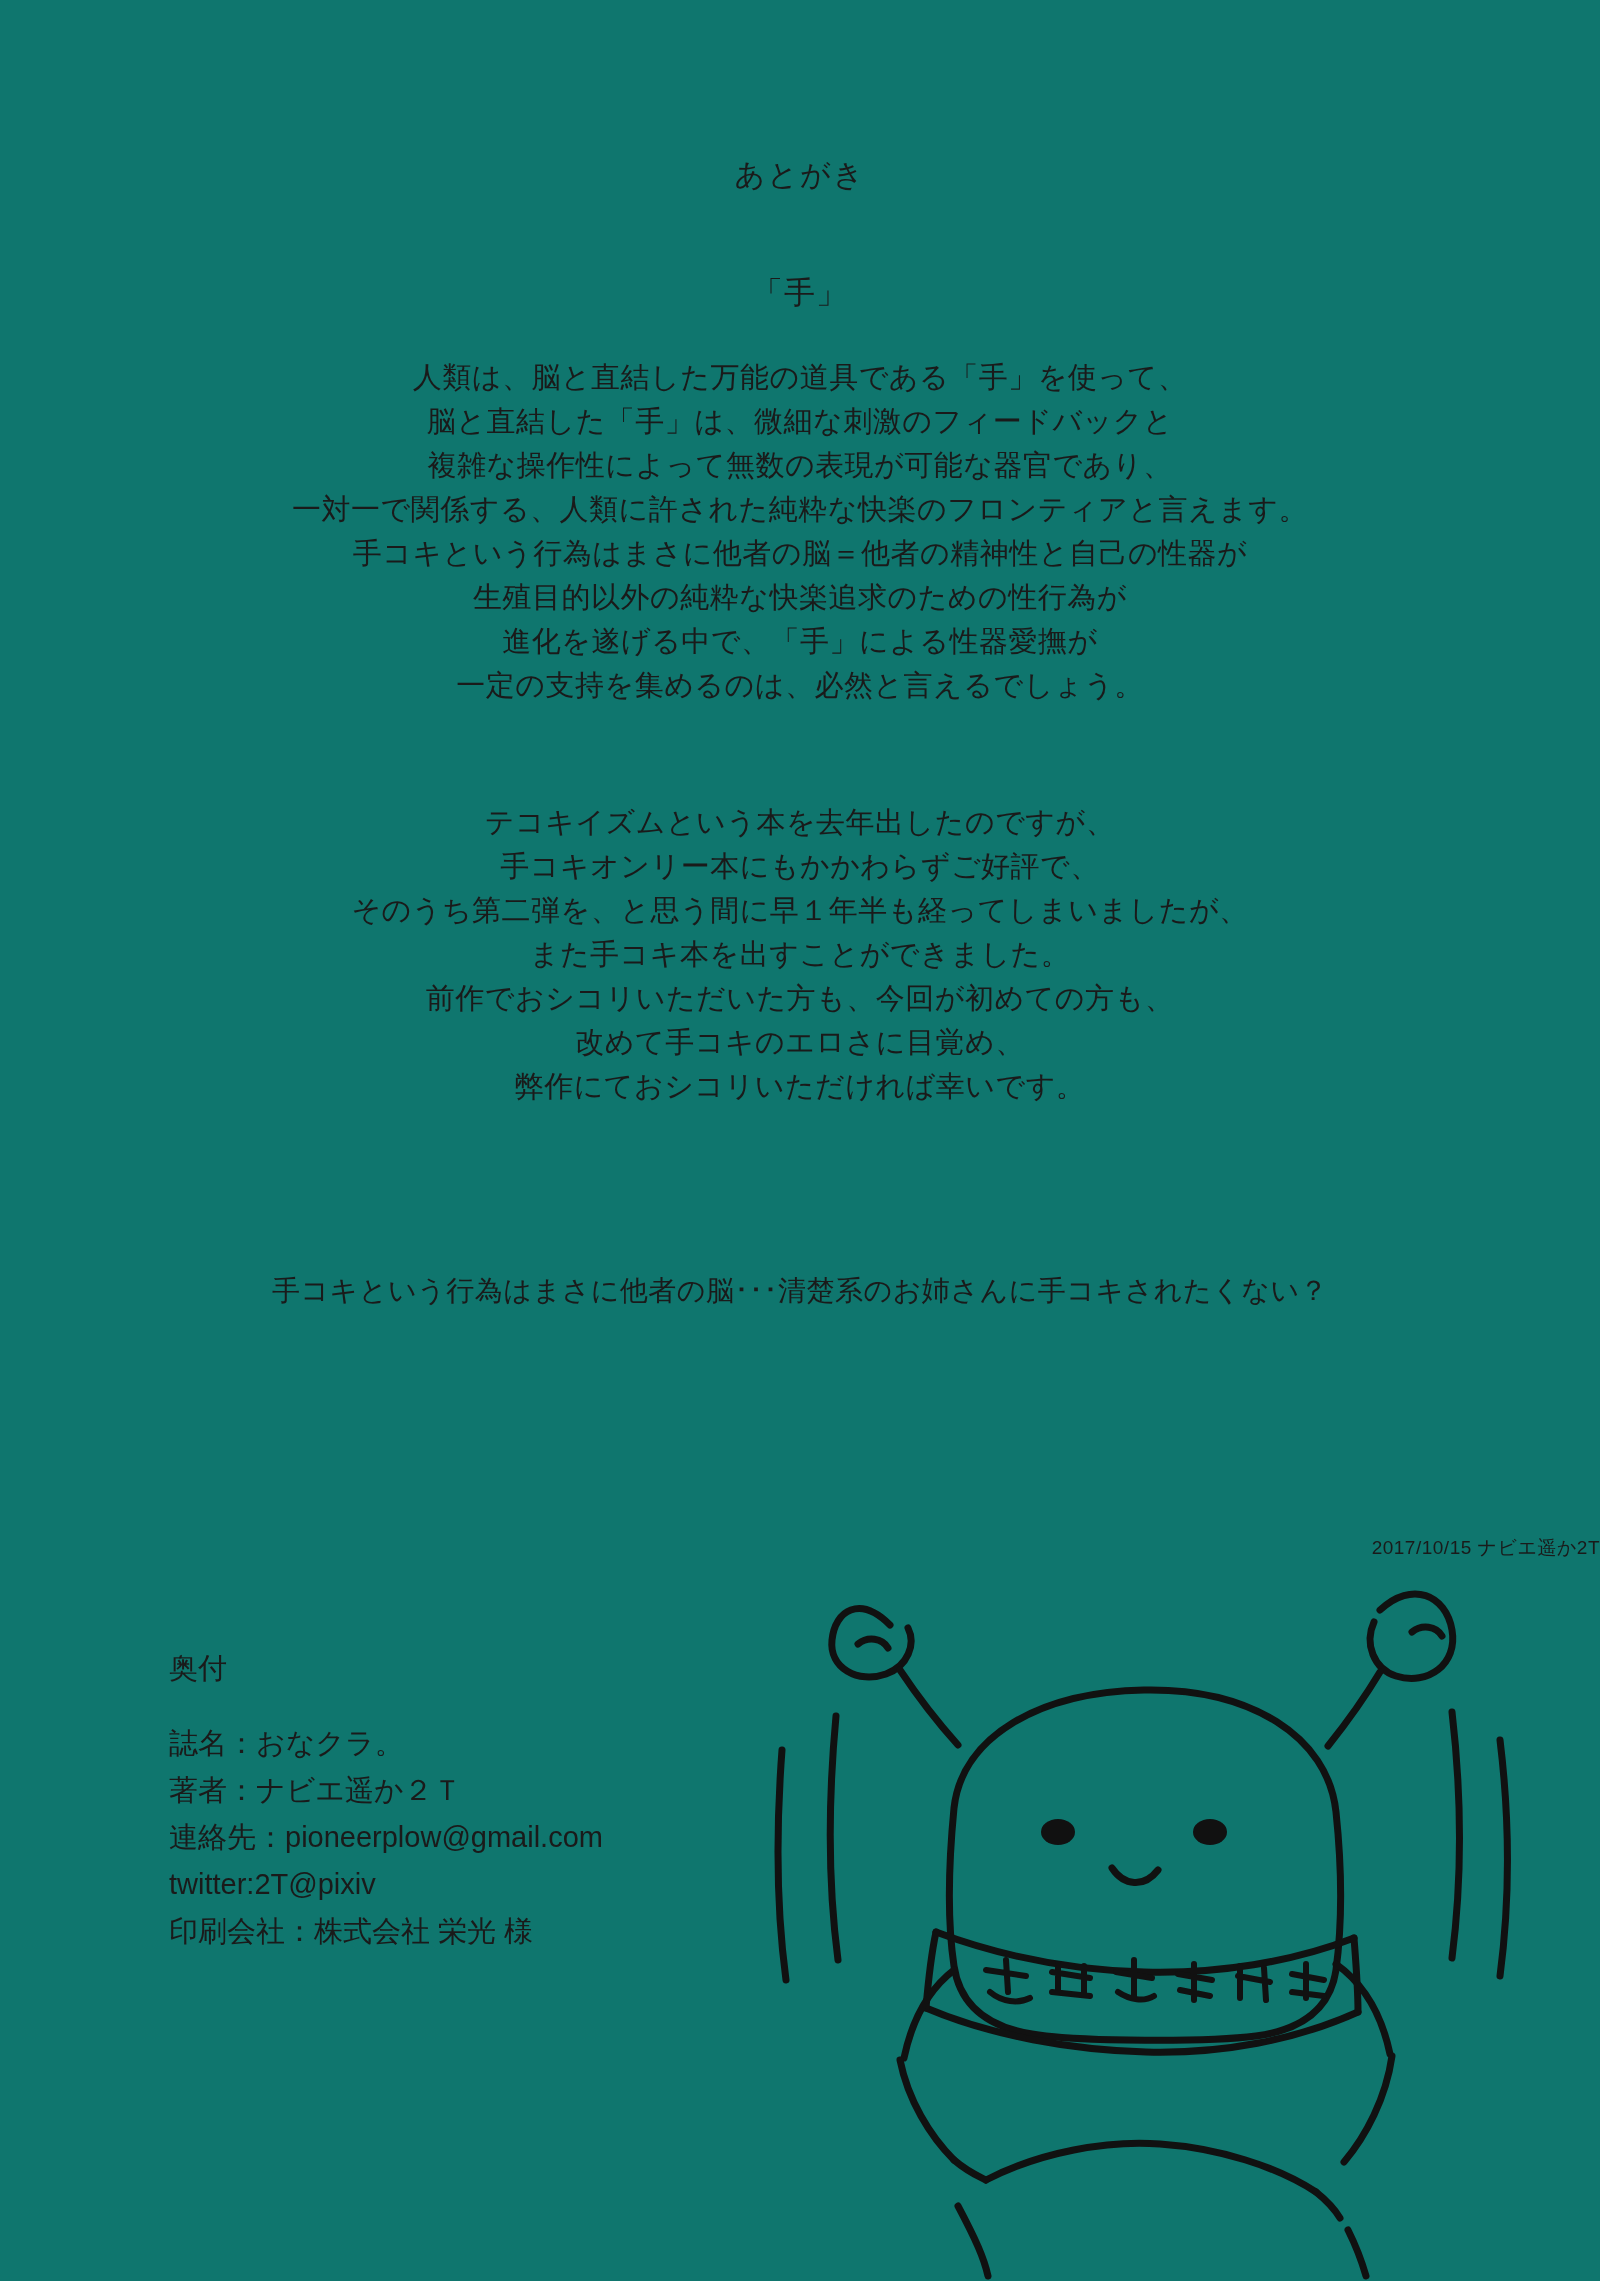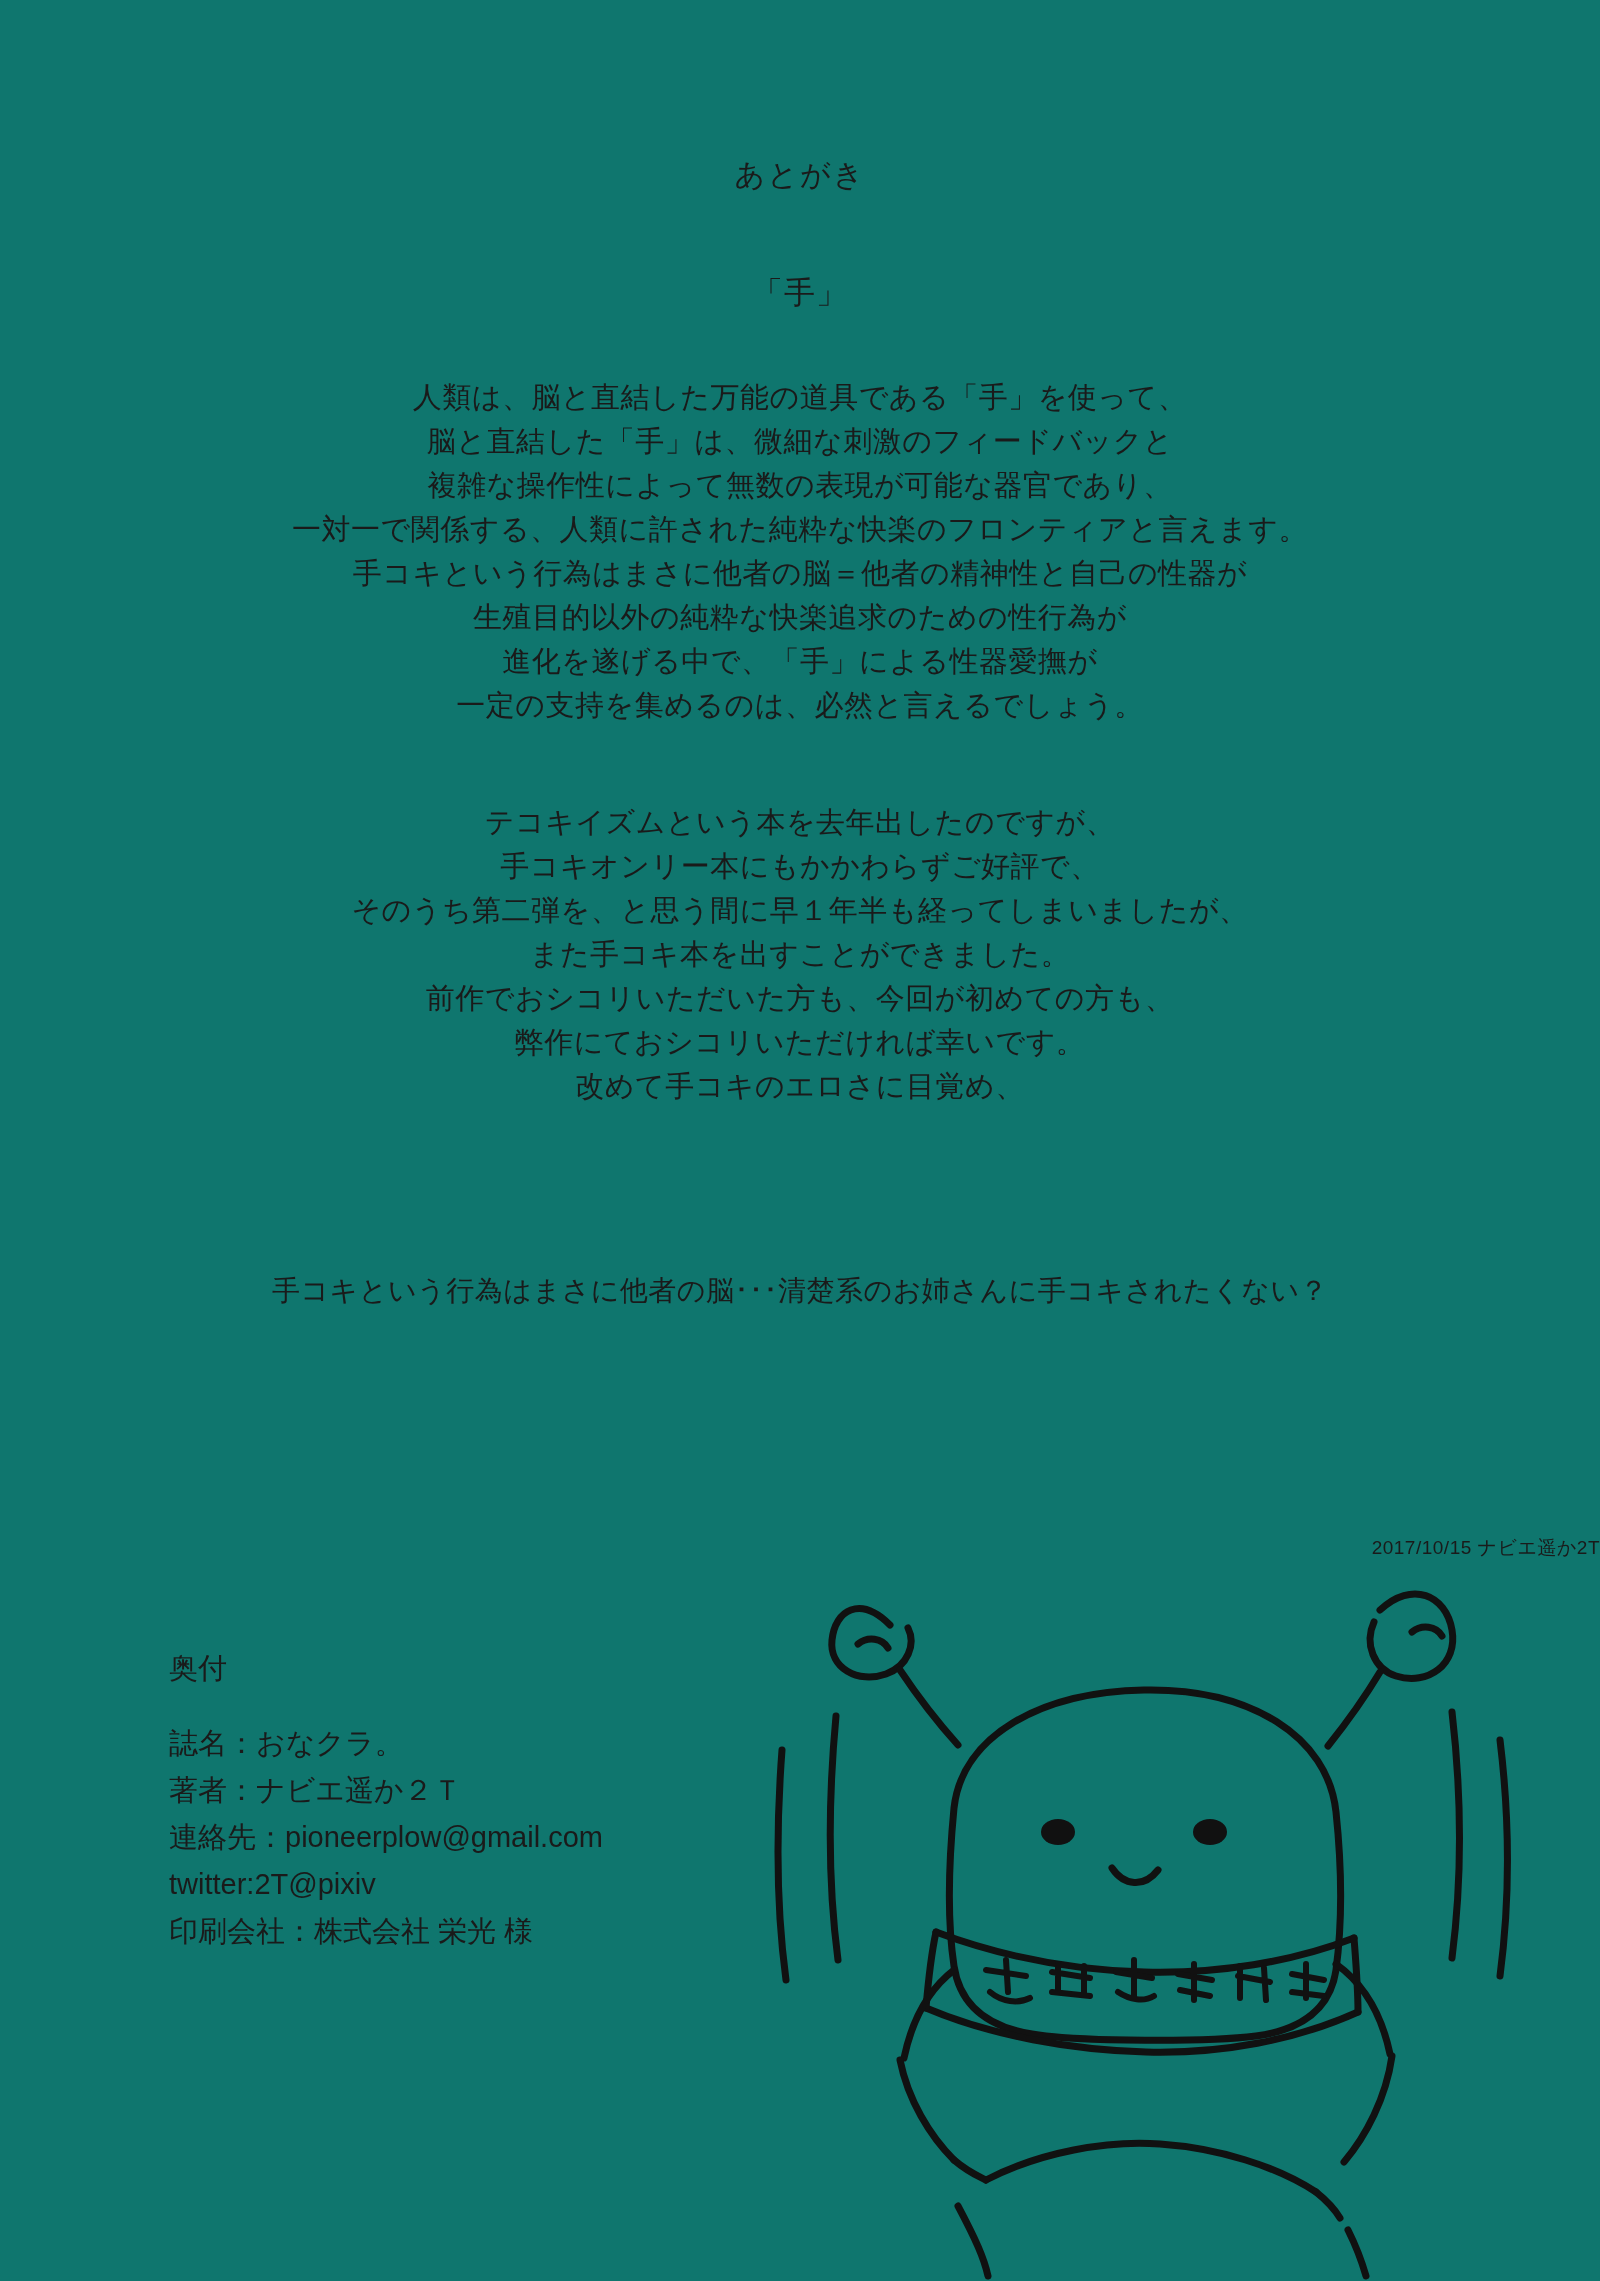--- a/index.html
+++ b/index.html
@@ -42,21 +42,21 @@
   }
   .para {
     position: absolute;
     left: 0;
     width: 100%;
     text-align: center;
     font-size: 29px;
     line-height: 44px;
     letter-spacing: 0.5px;
   }
-  .para-1 { top: 355px; margin-top: 20px; }
+  .para-1 { top: 355px; }
   .para-2 { top: 800px; }
   .para div { white-space: pre; }
 
   .tagline {
     position: absolute;
     top: 1272px;
     left: 0;
     width: 100%;
     text-align: center;
     font-size: 28px;
@@ -116,22 +116,22 @@
     <div>進化を遂げる中で、「手」による性器愛撫が</div>
     <div>一定の支持を集めるのは、必然と言えるでしょう。</div>
   </div>
 
   <div class="para para-2">
     <div>テコキイズムという本を去年出したのですが、</div>
     <div>手コキオンリー本にもかかわらずご好評で、</div>
     <div>そのうち第二弾を、と思う間に早１年半も経ってしまいましたが、</div>
     <div>また手コキ本を出すことができました。</div>
     <div>前作でおシコリいただいた方も、今回が初めての方も、</div>
+    <div>改めて手コキのエロさに目覚め、</div>
     <div>弊作にておシコリいただければ幸いです。</div>
-    <div>改めて手コキのエロさに目覚め、</div>
   </div>
 
   <div class="tagline">手コキという行為はまさに他者の脳･･･清楚系のお姉さんに手コキされたくない？</div>
 
   <div class="signature">2017/10/15 ナビエ遥か2T</div>
 
   <div class="colophon">
     <div class="colophon-head">奥付</div>
     <div class="colophon-line">誌名：おなクラ。</div>
     <div class="colophon-line">著者：ナビエ遥か２Ｔ</div>

